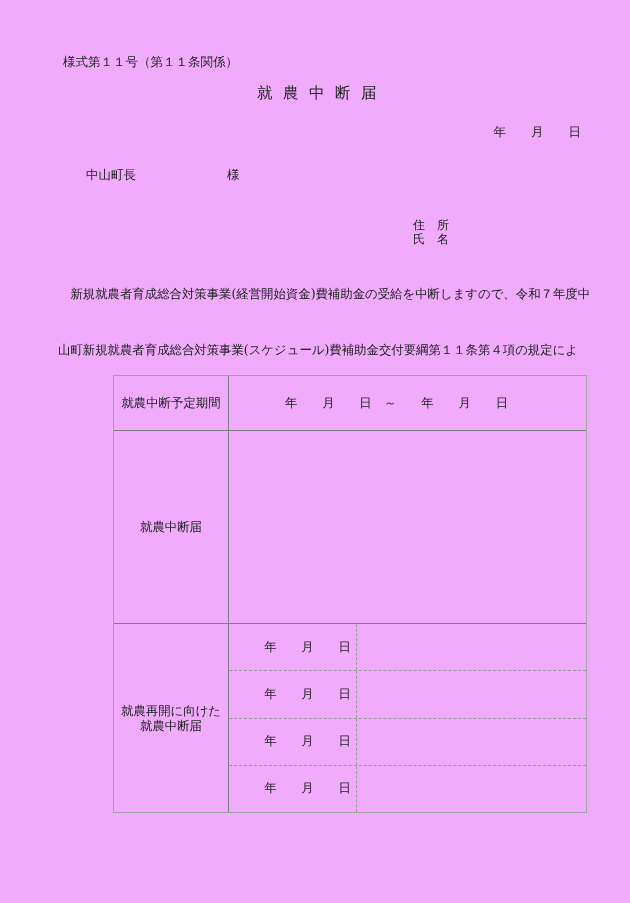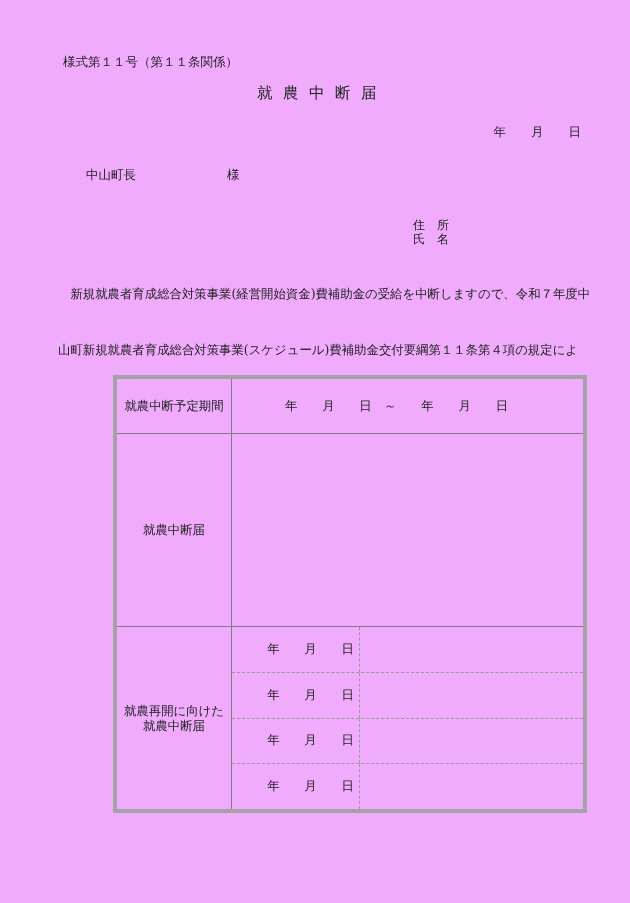--- a/index.html
+++ b/index.html
@@ -24,21 +24,21 @@
   .addressee .honorific { margin-left:91px; }
   .applicant { left:413px; top:199px; font-size:12px; line-height:13.6px;margin-top:20px; }
 
   .body-par { left:58px; top:253px; font-size:12.4px; line-height:28.8px; }
   .body-par div { white-space:nowrap;margin-top:27px; }
 
   
   .form-table {
     position:absolute; left:113px; top:375px;
     width:474px; height:438px;
-    border:4px solid #a3a3a3;
+    border:1px solid #a3a3a3;
     display:flex; flex-direction:column;
     font-size:12.4px;
     align-items:flex-end;
   }
   .t-row { display:flex; width:100%; }
   .row-period { height:54px; }
   .row-reason { height:193px; border-top:1px solid #7e7e7e; }
   .row-schedule { flex:1; border-top:1px solid #7e7e7e; }
 
   .label-col {

